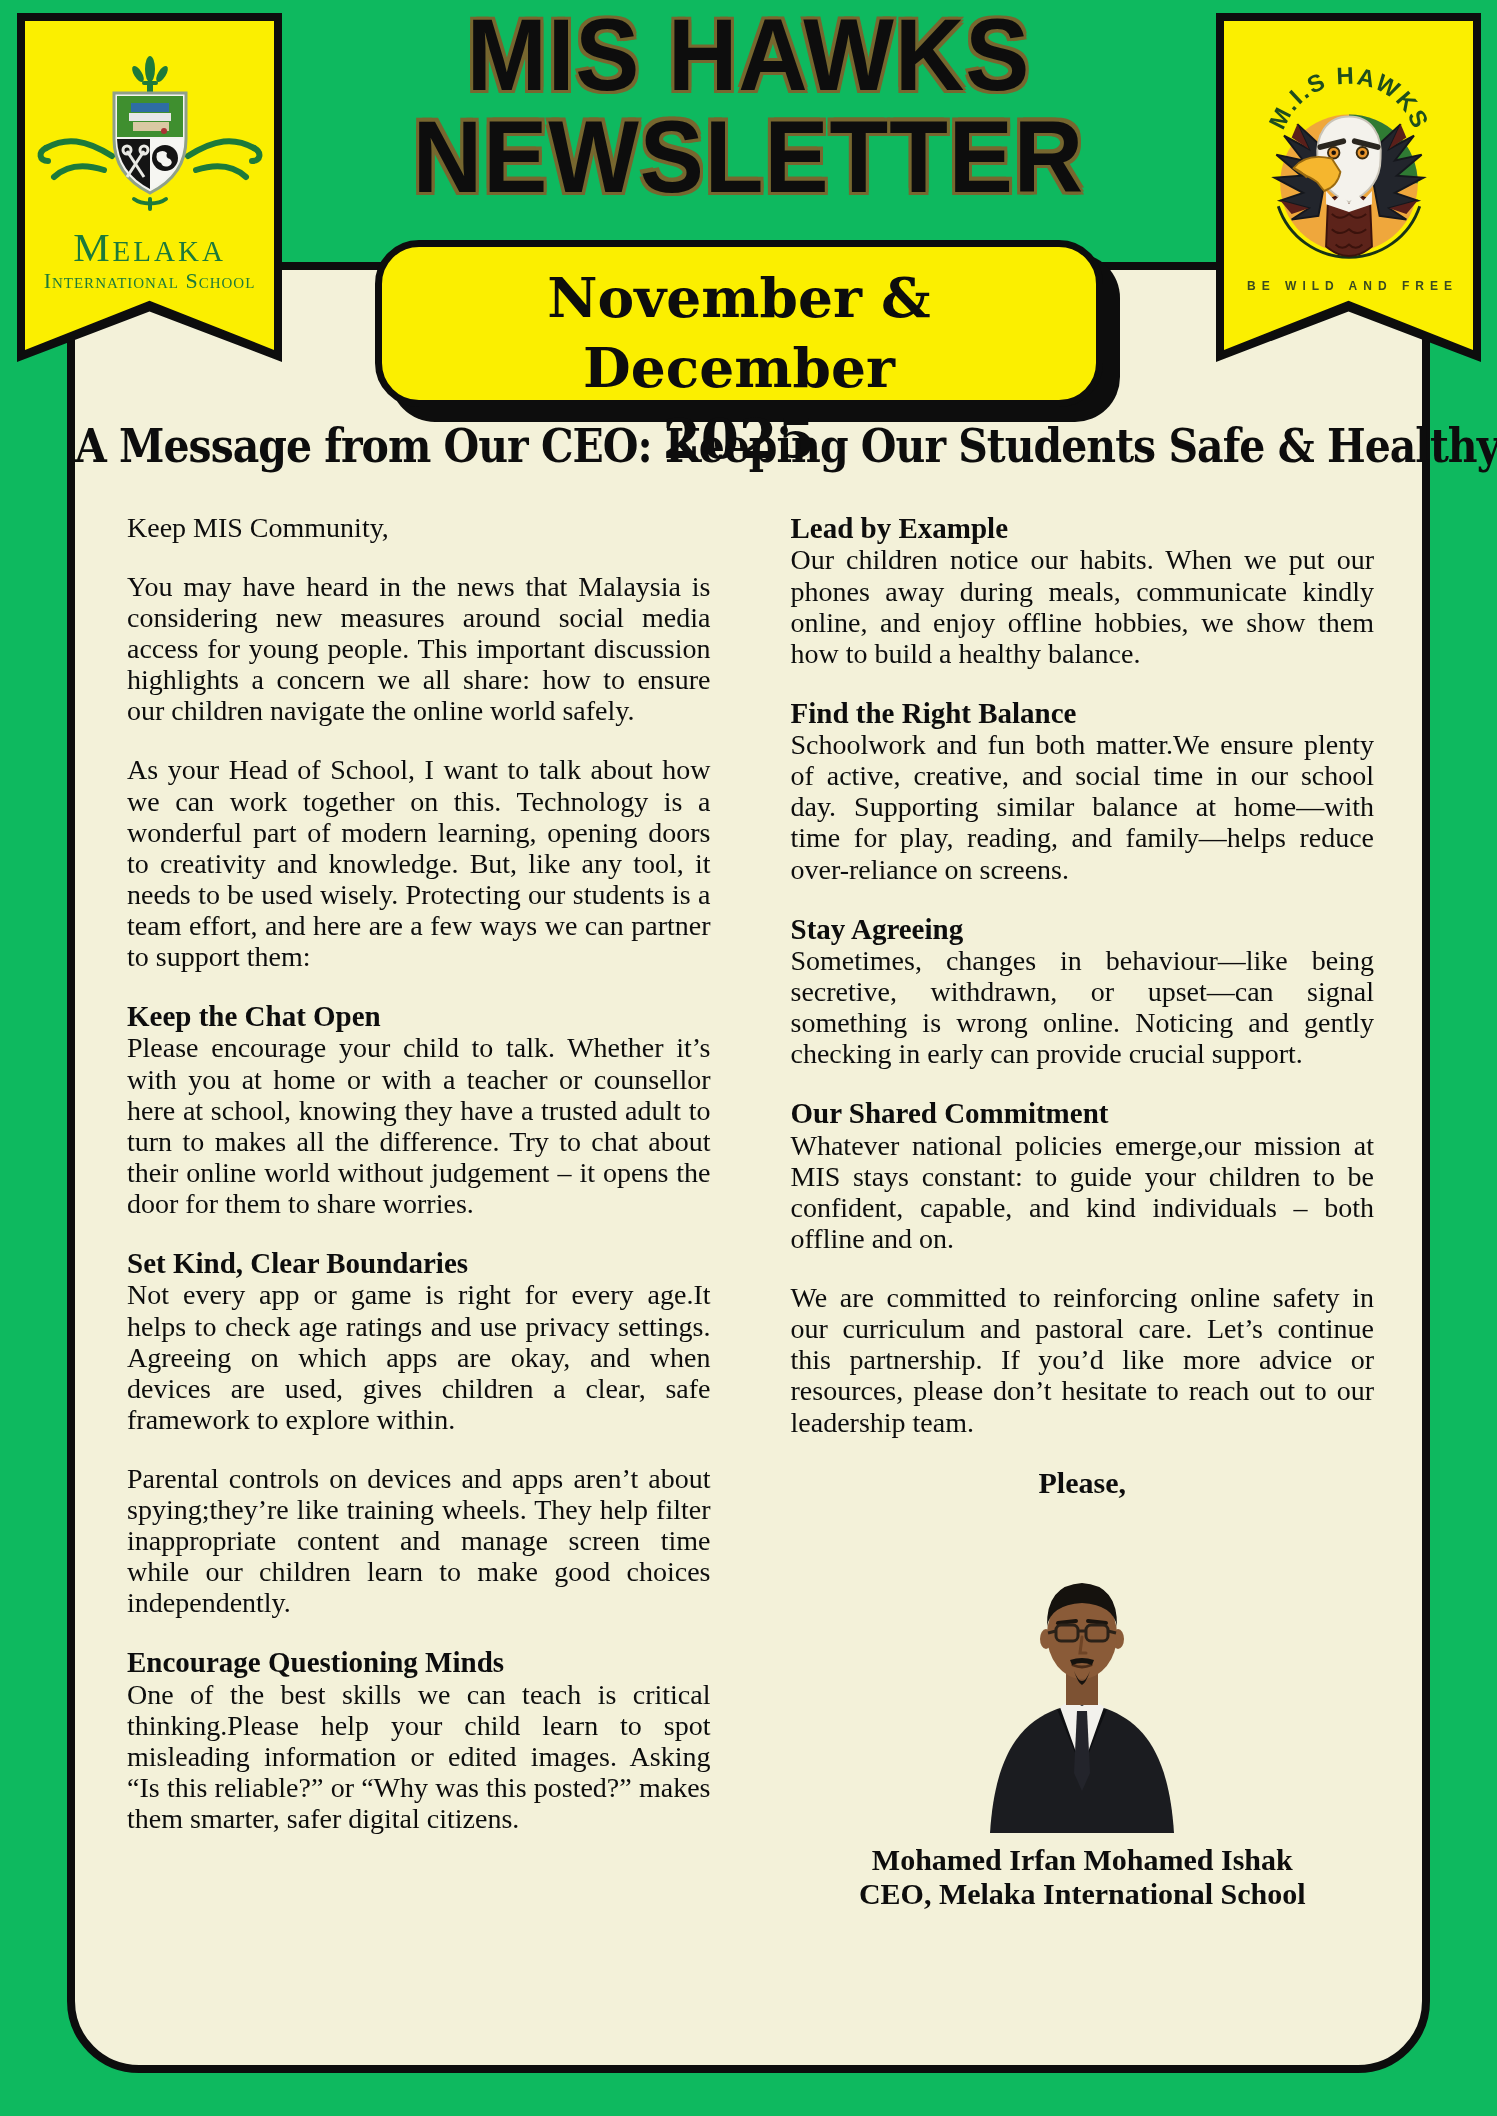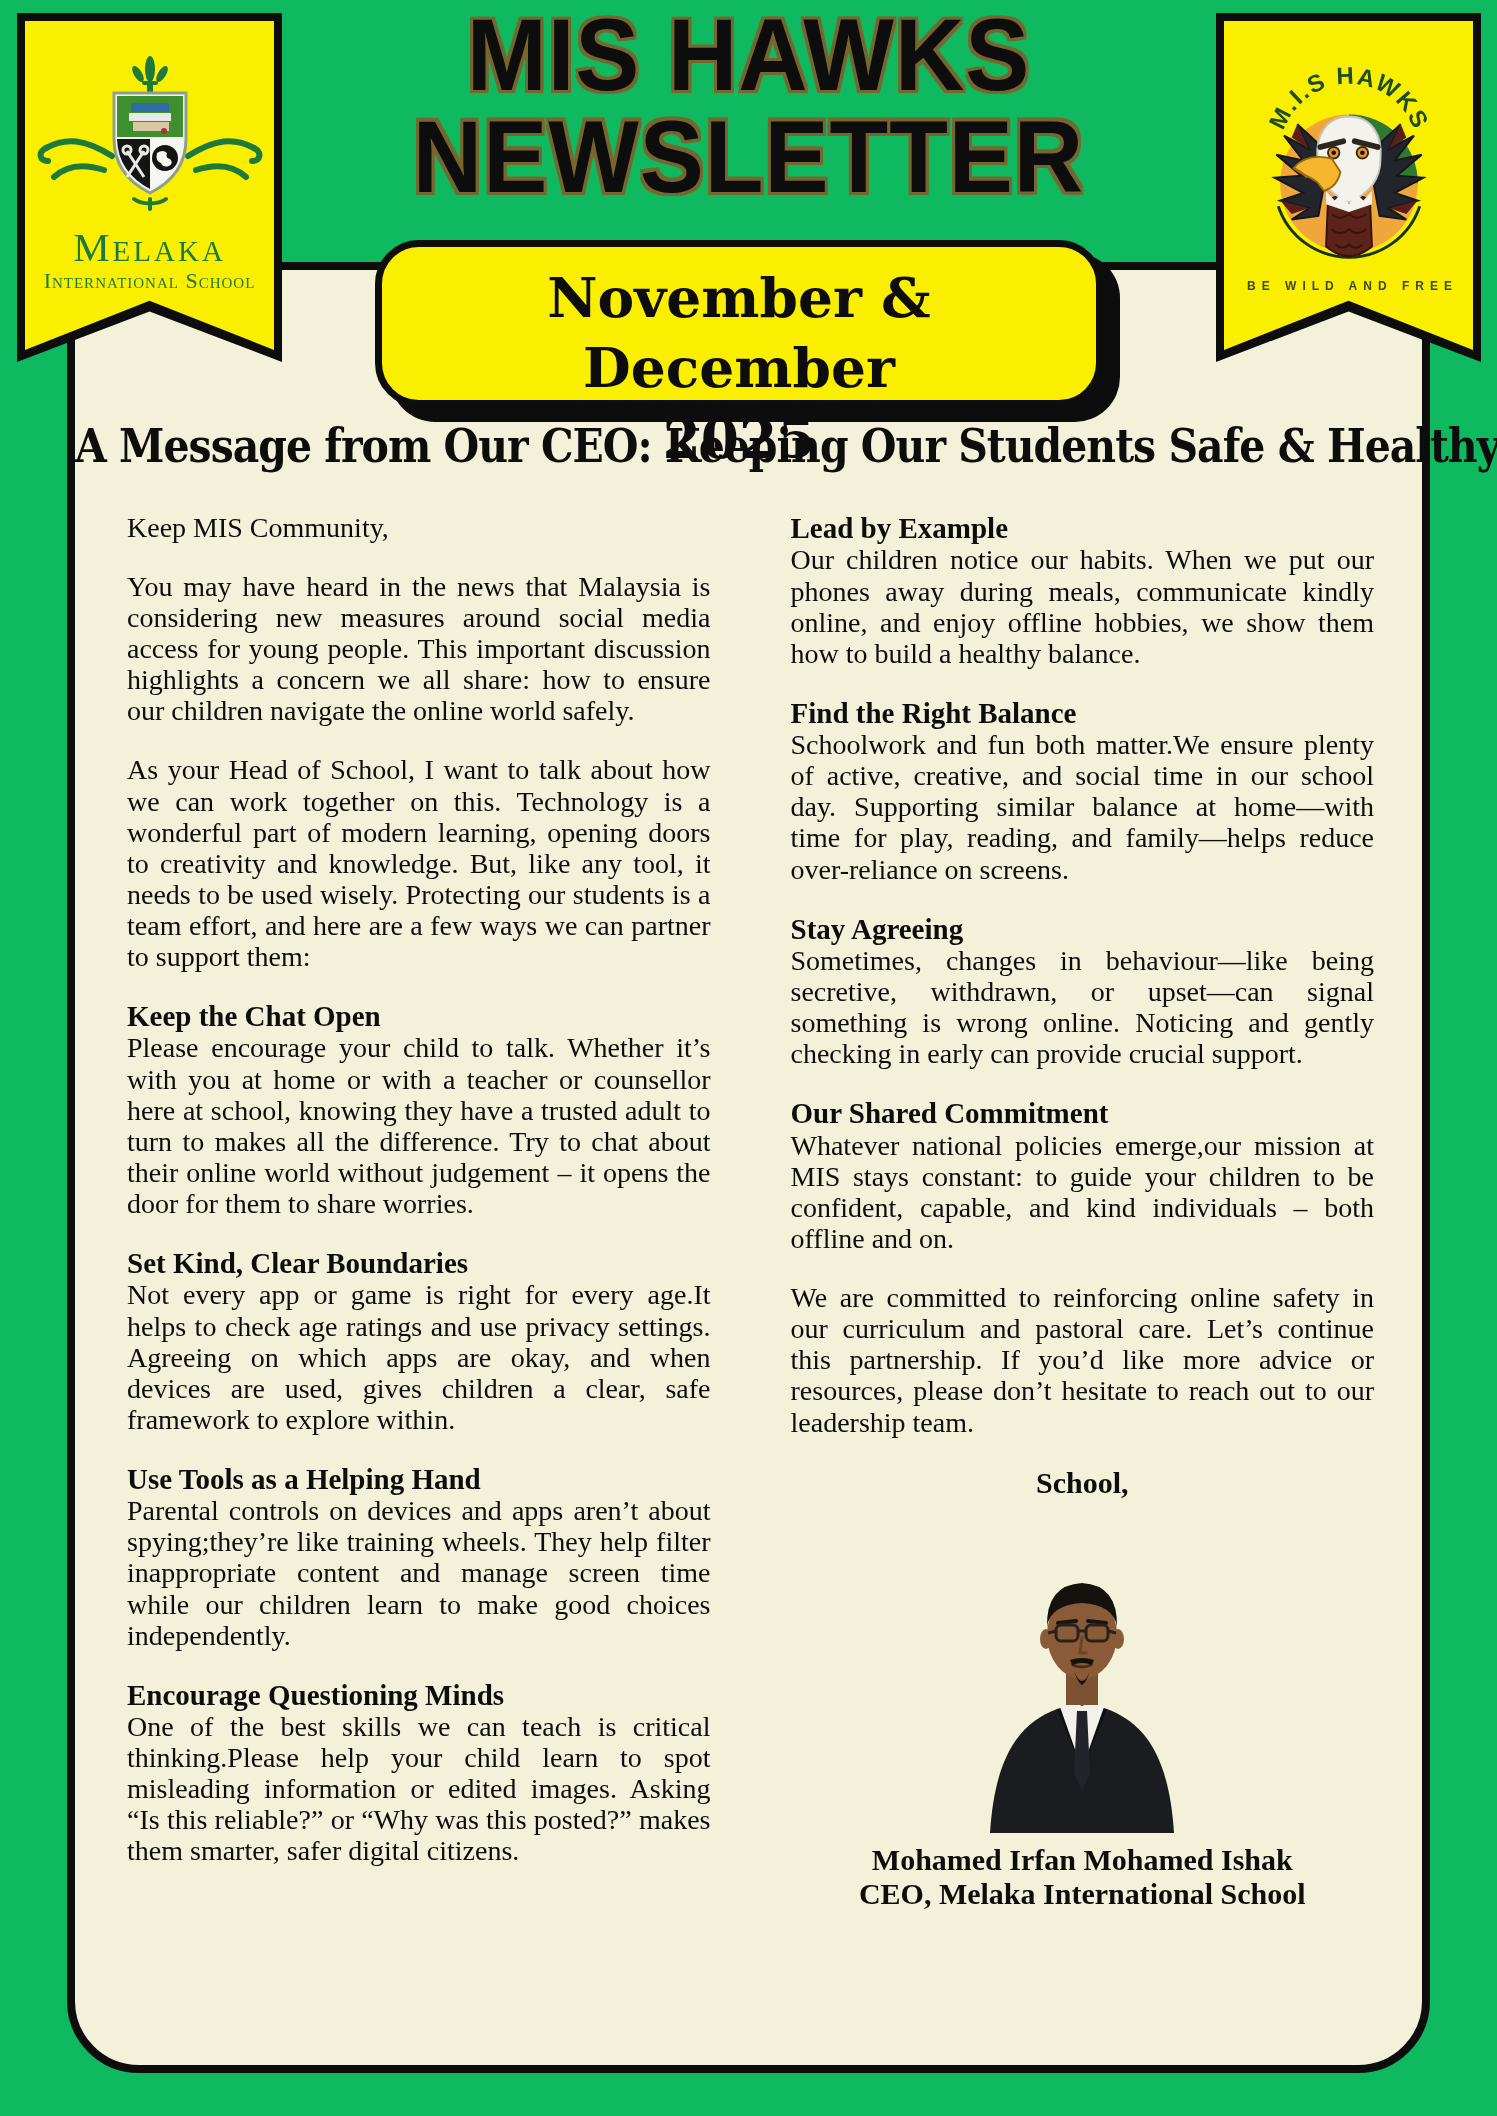--- a/index.html
+++ b/index.html
@@ -172,37 +172,36 @@
   <h1 class="section-title">A Message from Our CEO: Keeping Our Students Safe &amp; Healthy Online</h1>
   <div class="columns">
     <div class="col" id="col-left">
         <p class="blk-p">Keep MIS Community,</p>
         <p class="blk-p">You may have heard in the news that Malaysia is considering new measures around social media access for young people. This important discussion highlights a concern we all share: how to ensure our children navigate the online world safely.</p>
         <p class="blk-p">As your Head of School, I want to talk about how we can work together on this. Technology is a wonderful part of modern learning, opening doors to creativity and knowledge. But, like any tool, it needs to be used wisely. Protecting our students is a team effort, and here are a few ways we can partner to support them:</p>
         <h3 class="blk-h">Keep the Chat Open</h3>
         <p class="blk-p">Please encourage your child to talk. Whether it’s with you at home or with a teacher or counsellor here at school, knowing they have a trusted adult to turn to makes all the difference. Try to chat about their online world without judgement – it opens the door for them to share worries.</p>
         <h3 class="blk-h">Set Kind, Clear Boundaries</h3>
         <p class="blk-p">Not every app or game is right for every age.It helps to check age ratings and use privacy settings. Agreeing on which apps are okay, and when devices are used, gives children a clear, safe framework to explore within.</p>
-        <h3 class="blk-h">Use Tools as a Helping Hand</h3>
         <p class="blk-p">Parental controls on devices and apps aren’t about spying;they’re like training wheels. They help filter inappropriate content and manage screen time while our children learn to make good choices independently.</p>
         <h3 class="blk-h">Encourage Questioning Minds</h3>
         <p class="blk-p">One of the best skills we can teach is critical thinking.Please help your child learn to spot misleading information or edited images. Asking “Is this reliable?” or “Why was this posted?” makes them smarter, safer digital citizens.</p>
       </div>
     <div class="col" id="col-right">
 
     <h3 class="blk-h">Lead by Example</h3>
         <p class="blk-p">Our children notice our habits. When we put our phones away during meals, communicate kindly online, and enjoy offline hobbies, we show them how to build a healthy balance.</p>
         <h3 class="blk-h">Find the Right Balance</h3>
         <p class="blk-p">Schoolwork and fun both matter.We ensure plenty of active, creative, and social time in our school day. Supporting similar balance at home—with time for play, reading, and family—helps reduce over-reliance on screens.</p>
         <h3 class="blk-h">Stay Agreeing</h3>
         <p class="blk-p">Sometimes, changes in behaviour—like being secretive, withdrawn, or upset—can signal something is wrong online. Noticing and gently checking in early can provide crucial support.</p>
         <h3 class="blk-h">Our Shared Commitment</h3>
         <p class="blk-p">Whatever national policies emerge,our mission at MIS stays constant: to guide your children to be confident, capable, and kind individuals – both offline and on.</p>
         <p class="blk-p">We are committed to reinforcing online safety in our curriculum and pastoral care. Let’s continue this partnership. If you’d like more advice or resources, please don’t hesitate to reach out to our leadership team.</p>
-  <p class="signoff">School,</p>
+  <p class="signoff">Please,</p>
   <div class="photo-wrap">
     <svg width="250" height="300" viewBox="0 0 240 300">
 
       <path d="M28,300 C33,222 58,190 95,176 L120,168 L145,176 C182,190 207,222 212,300 Z" fill="#1b1c20"></path>
       <path d="M95,176 L118,232 L104,178 Z" fill="#0e0f12"></path>
       <path d="M145,176 L122,232 L136,178 Z" fill="#0e0f12"></path>
 
       <path d="M98,174 L120,236 L142,174 L132,167 L120,173 L108,167 Z" fill="#f2f1ec"></path>
 
       <path d="M115,178 L125,178 L128,240 L120,258 L112,240 Z" fill="#23242b"></path>

